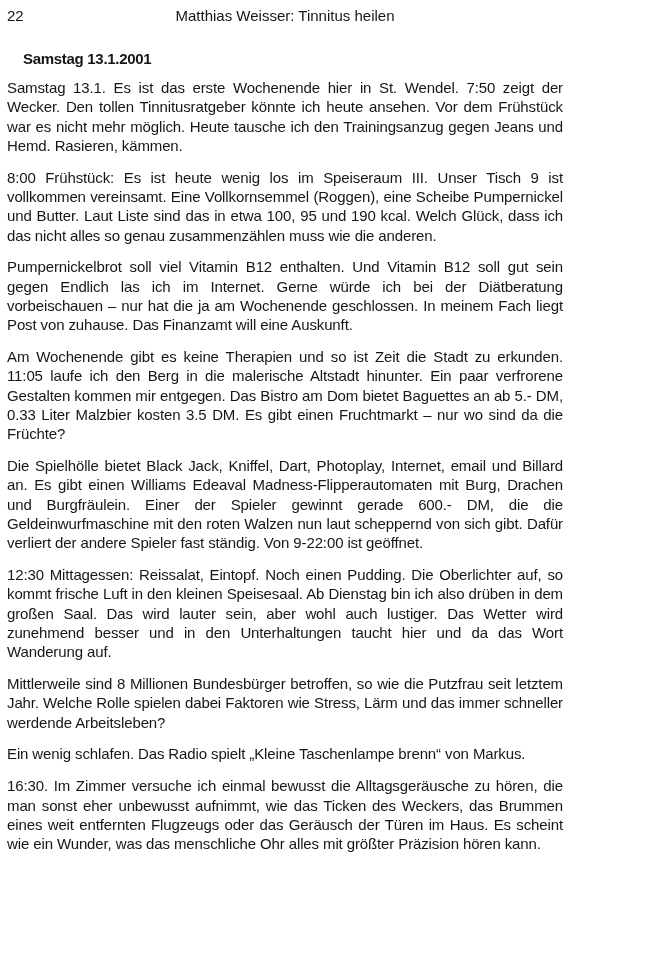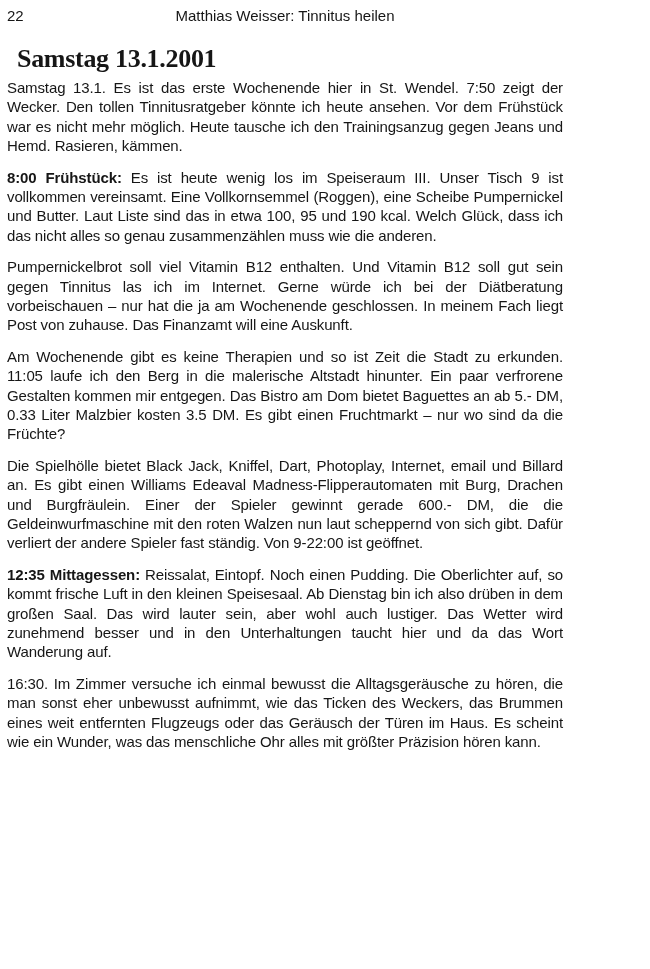--- a/index.html
+++ b/index.html
@@ -27,61 +27,62 @@
   .running-header .pagenum {
     position: absolute;
     left: 0;
     top: 0;
   }
   .running-header .title {
     display: block;
     text-align: center;
   }
   h1.section-heading {
-    font-size: 26px;
+    font-size: 15px;
     line-height: 24px;
     font-weight: bold;
     letter-spacing: -0.3px;
-    margin: 21px 0 7px 10px;
-    font-family: Liberation Serif, serif;
+    margin: 21px 0 7px 16px;
   }
   p.body-par {
     font-size: 15px;
     line-height: 19.3px;
     letter-spacing: -0.12px;
     text-align: justify;
     margin: 0 0 12.5px 0;
   }
   p.body-par b {
-    font-weight: bold;
+    font-weight: normal;
   }
 </style>
 </head>
 <body>
 
 <div class="page">
 
   <div class="running-header">
     <span class="pagenum">22</span>
     <span class="title">Matthias Weisser: Tinnitus heilen</span>
   </div>
 
   <h1 class="section-heading">Samstag 13.1.2001</h1>
 
   <p class="body-par"><span>Samstag 13.1. Es ist das erste Wochenende hier in St. Wendel. 7:50 zeigt der Wecker. Den tollen Tinnitusratgeber könnte ich heute ansehen. Vor dem Frühstück war es nicht mehr möglich. Heute tausche ich den Trainingsanzug gegen Jeans und Hemd. Rasieren, kämmen.</span></p>
 
   <p class="body-par"><b>8:00 Frühstück:</b> <span>Es ist heute wenig los im Speiseraum III. Unser Tisch 9 ist vollkommen vereinsamt. Eine Vollkornsemmel (Roggen), eine Scheibe Pumpernickel und Butter. Laut Liste sind das in etwa 100, 95 und 190 kcal. Welch Glück, dass ich das nicht alles so genau zusammenzählen muss wie die anderen.</span></p>
 
-  <p class="body-par"><span>Pumpernickelbrot soll viel Vitamin B12 enthalten. Und Vitamin B12 soll gut sein gegen Tinnitus las ich im Internet. Gerne würde ich bei der Diätberatung vorbeischauen – nur hat die ja am Wochenende geschlossen. In meinem Fach liegt Post von zuhause. Das Finanzamt will eine Auskunft.</span></p>
+  <p class="body-par"><span>Pumpernickelbrot soll viel Vitamin B12 enthalten. Und Vitamin B12 soll gut sein gegen Endlich las ich im Internet. Gerne würde ich bei der Diätberatung vorbeischauen – nur hat die ja am Wochenende geschlossen. In meinem Fach liegt Post von zuhause. Das Finanzamt will eine Auskunft.</span></p>
 
   <p class="body-par"><span>Am Wochenende gibt es keine Therapien und so ist Zeit die Stadt zu erkunden. 11:05 laufe ich den Berg in die malerische Altstadt hinunter. Ein paar verfrorene Gestalten kommen mir entgegen. Das Bistro am Dom bietet Baguettes an ab 5.- DM, 0.33 Liter Malzbier kosten 3.5 DM. Es gibt einen Fruchtmarkt – nur wo sind da die Früchte?</span></p>
 
   <p class="body-par"><span>Die Spielhölle bietet Black Jack, Kniffel, Dart, Photoplay, Internet, email und Billard an. Es gibt einen Williams Edeaval Madness-Flipperautomaten mit Burg, Drachen und Burgfräulein. Einer der Spieler gewinnt gerade 600.- DM, die die Geldeinwurfmaschine mit den roten Walzen nun laut scheppernd von sich gibt. Dafür verliert der andere Spieler fast ständig. Von 9-22:00 ist geöffnet.</span></p>
 
 
-  <p class="body-par"><b>12:35 Mittagessen:</b> <span>Reissalat, Eintopf. Noch einen Pudding. Die Oberlichter auf, so kommt frische Luft in den kleinen Speisesaal. Ab Dienstag bin ich also drüben in dem großen Saal. Das wird lauter sein, aber wohl auch lustiger. Das Wetter wird zunehmend besser und in den Unterhaltungen taucht hier und da das Wort Wanderung auf.</span></p>
+  <p class="body-par"><b>12:30 Mittagessen:</b> <span>Reissalat, Eintopf. Noch einen Pudding. Die Oberlichter auf, so kommt frische Luft in den kleinen Speisesaal. Ab Dienstag bin ich also drüben in dem großen Saal. Das wird lauter sein, aber wohl auch lustiger. Das Wetter wird zunehmend besser und in den Unterhaltungen taucht hier und da das Wort Wanderung auf.</span></p>
 
 
+  <p class="body-par"><span>Mittlerweile sind 8 Millionen Bundesbürger betroffen, so wie die Putzfrau seit letztem Jahr. Welche Rolle spielen dabei Faktoren wie Stress, Lärm und das immer schneller werdende Arbeitsleben?</span></p>
 
+  <p class="body-par"><span>Ein wenig schlafen. Das Radio spielt „Kleine Taschenlampe brenn“ von Markus.</span></p>
 
   <p class="body-par"><span>16:30. Im Zimmer versuche ich einmal bewusst die Alltagsgeräusche zu hören, die man sonst eher unbewusst aufnimmt, wie das Ticken des Weckers, das Brummen eines weit entfernten Flugzeugs oder das Geräusch der Türen im Haus. Es scheint wie ein Wunder, was das menschliche Ohr alles mit größter Präzision hören kann.</span></p>
 
 </div>
 
 </body></html>

